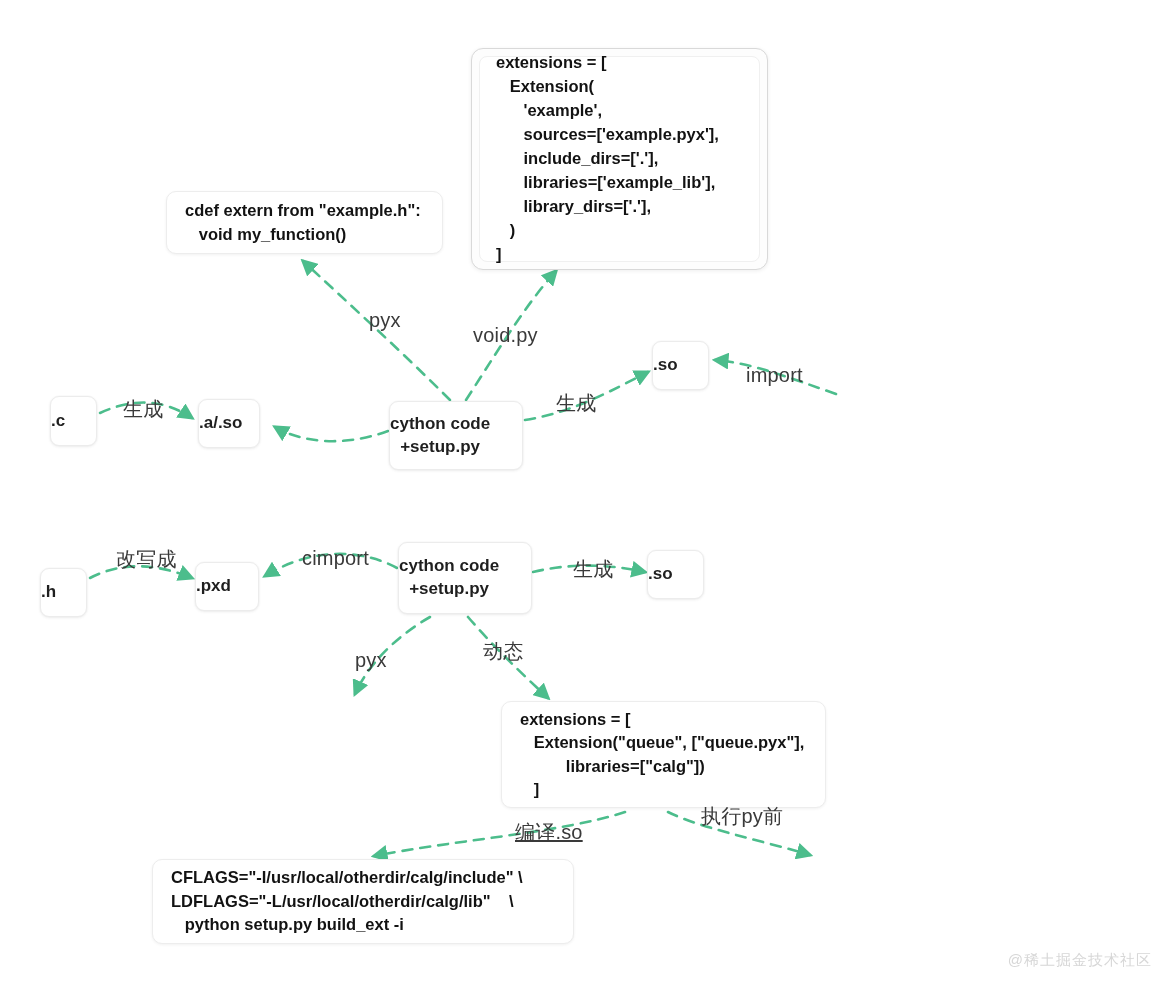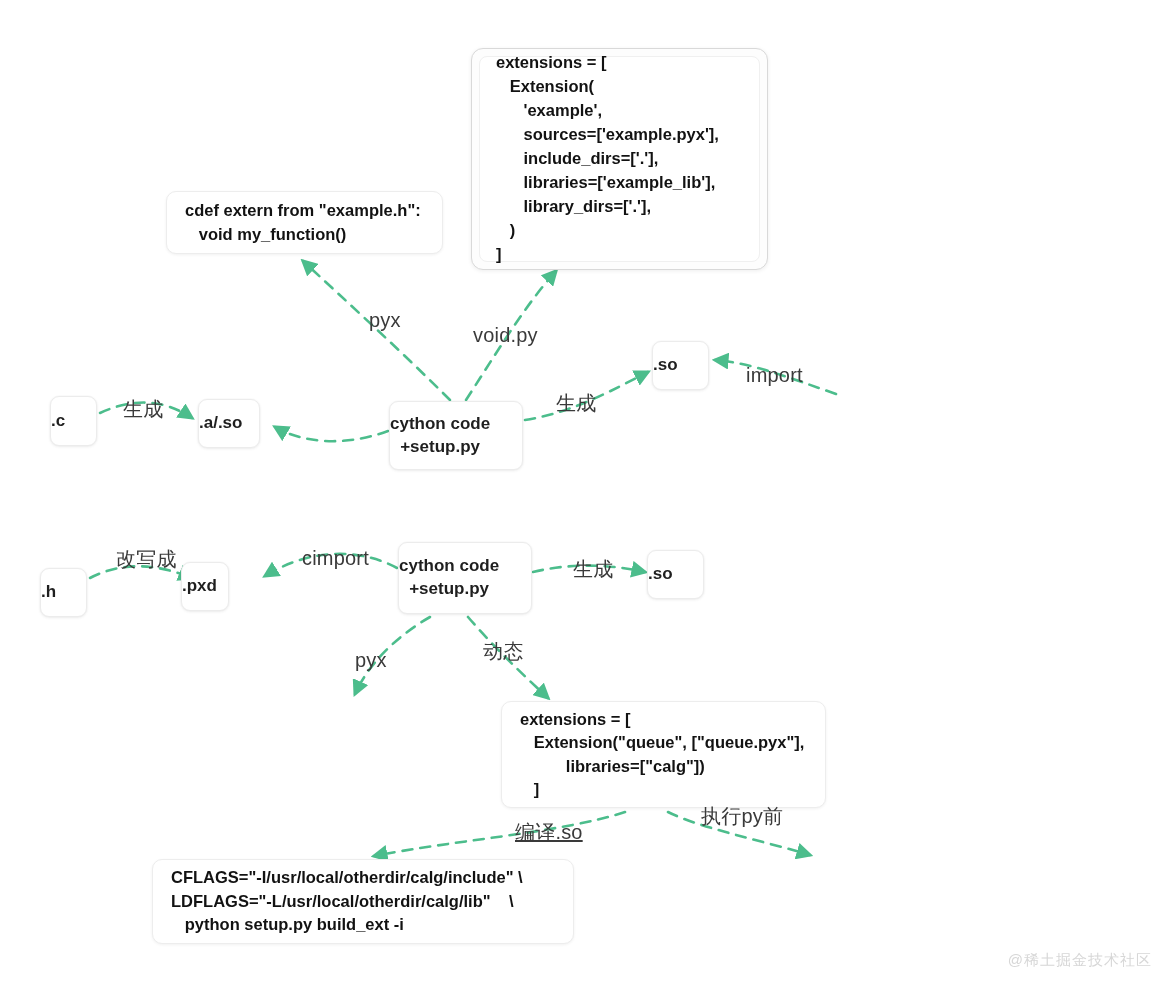--- a/index.html
+++ b/index.html
@@ -165,21 +165,21 @@
   <div class="elabel" style="left:123px;top:396px;">生成</div>
   <div class="elabel" style="left:369px;top:309px;">pyx</div>
   <div class="elabel" style="left:473px;top:324px;">void.py</div>
   <div class="elabel" style="left:556px;top:390px;">生成</div>
   <div class="elabel" style="left:746px;top:364px;">import</div>
 
   <div class="node" style="left:40px;top:568px;width:47px;height:49px;">
     <span>.h</span>
   </div>
 
-  <div class="node" style="left:181px;top:562px;width:48px;height:49px;">
+  <div class="node" style="left:195px;top:562px;width:64px;height:49px;">
     <span>.pxd</span>
   </div>
 
   <div class="node" style="left:398px;top:542px;width:134px;height:72px;">
     <span>cython code
 +setup.py</span>
   </div>
 
   <div class="node" style="left:647px;top:550px;width:57px;height:49px;">
     <span>.so</span>

